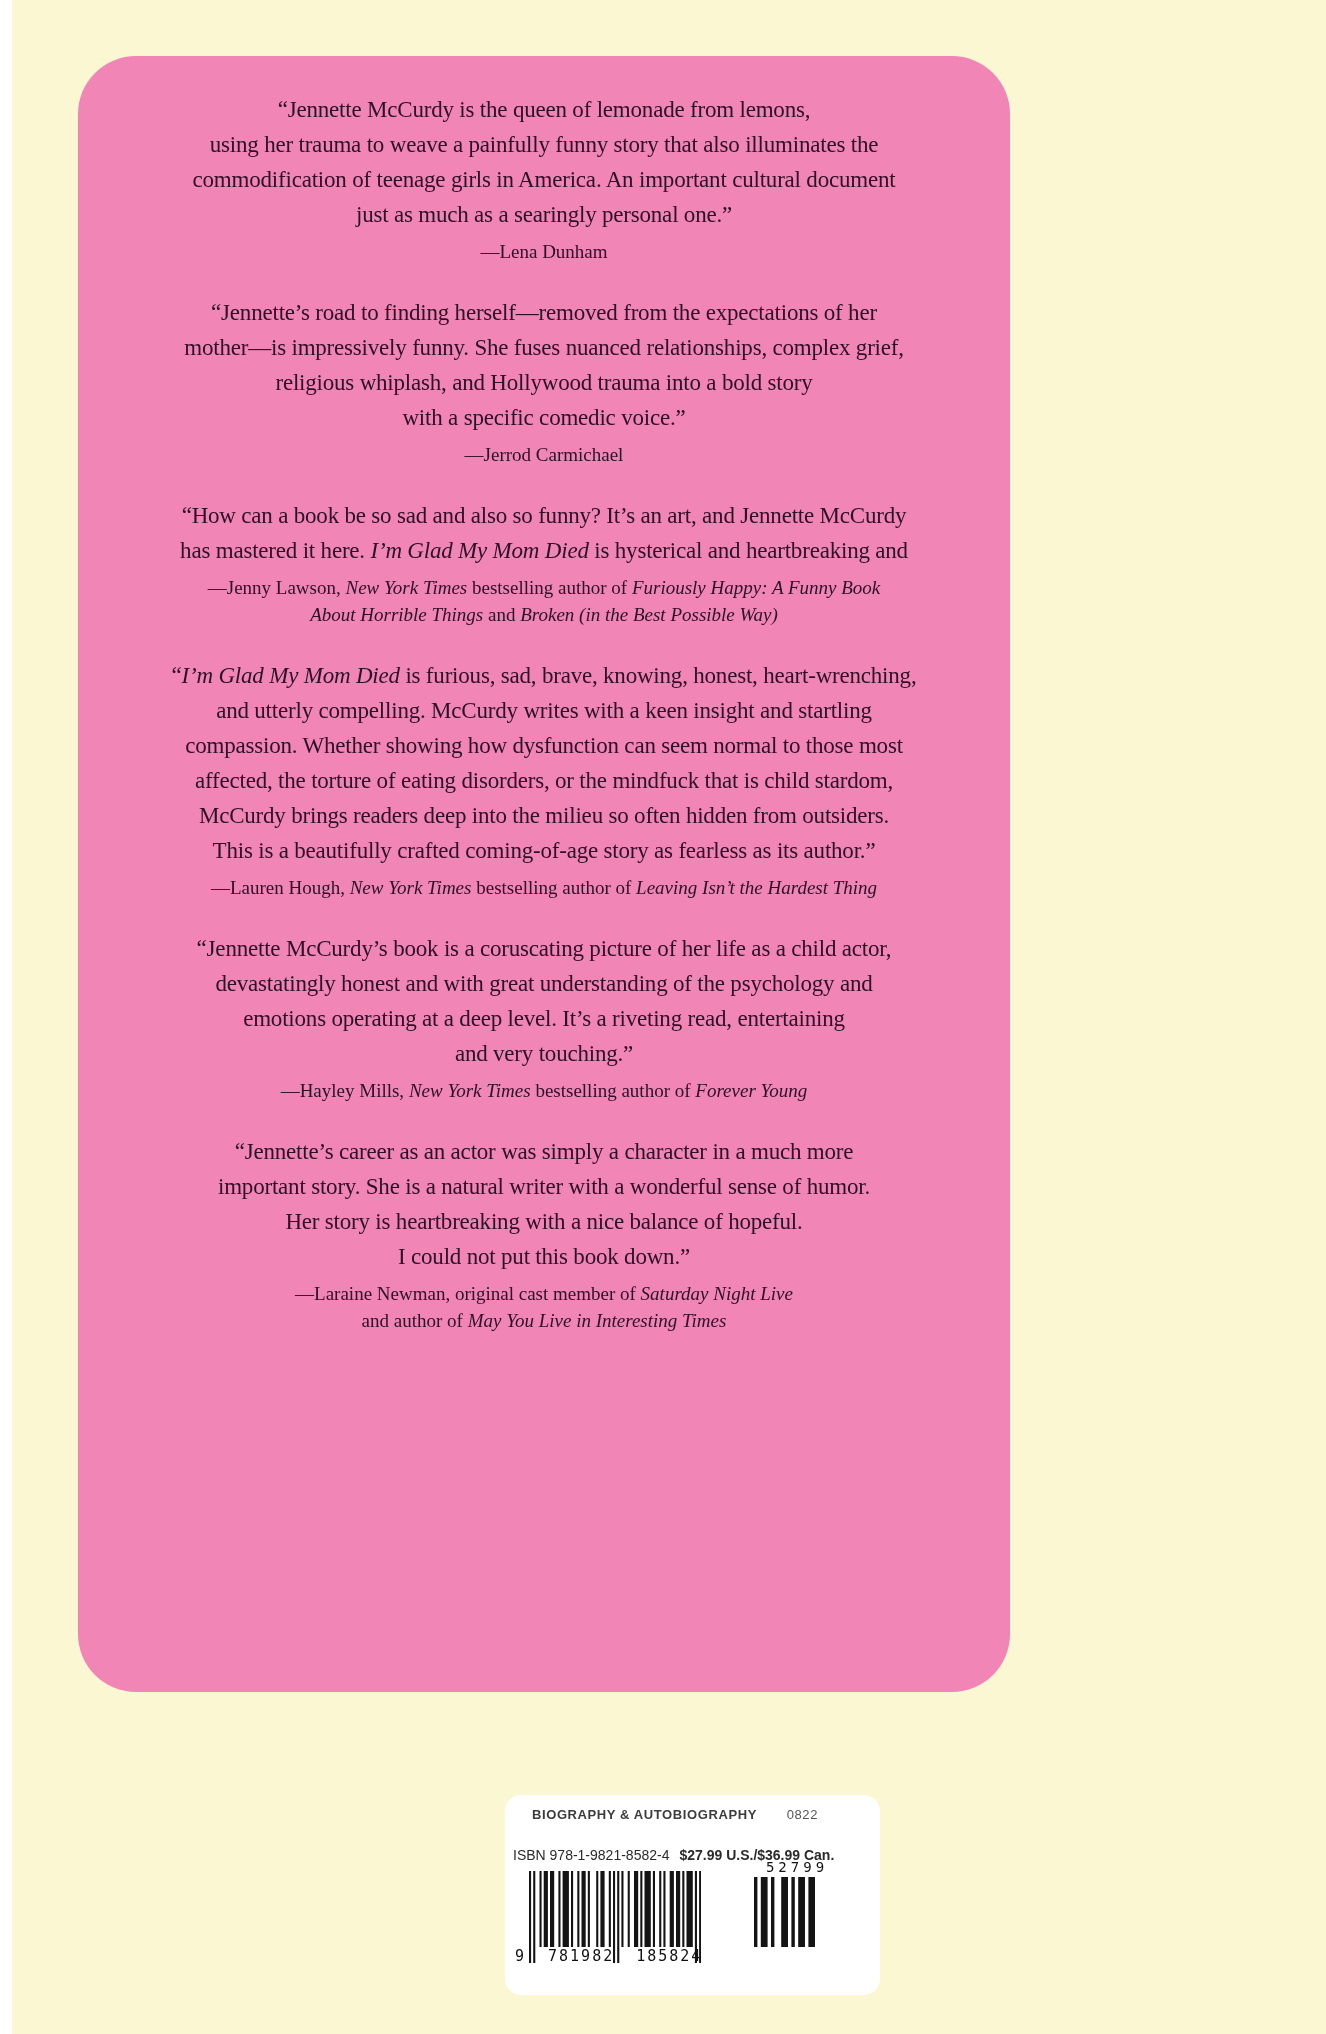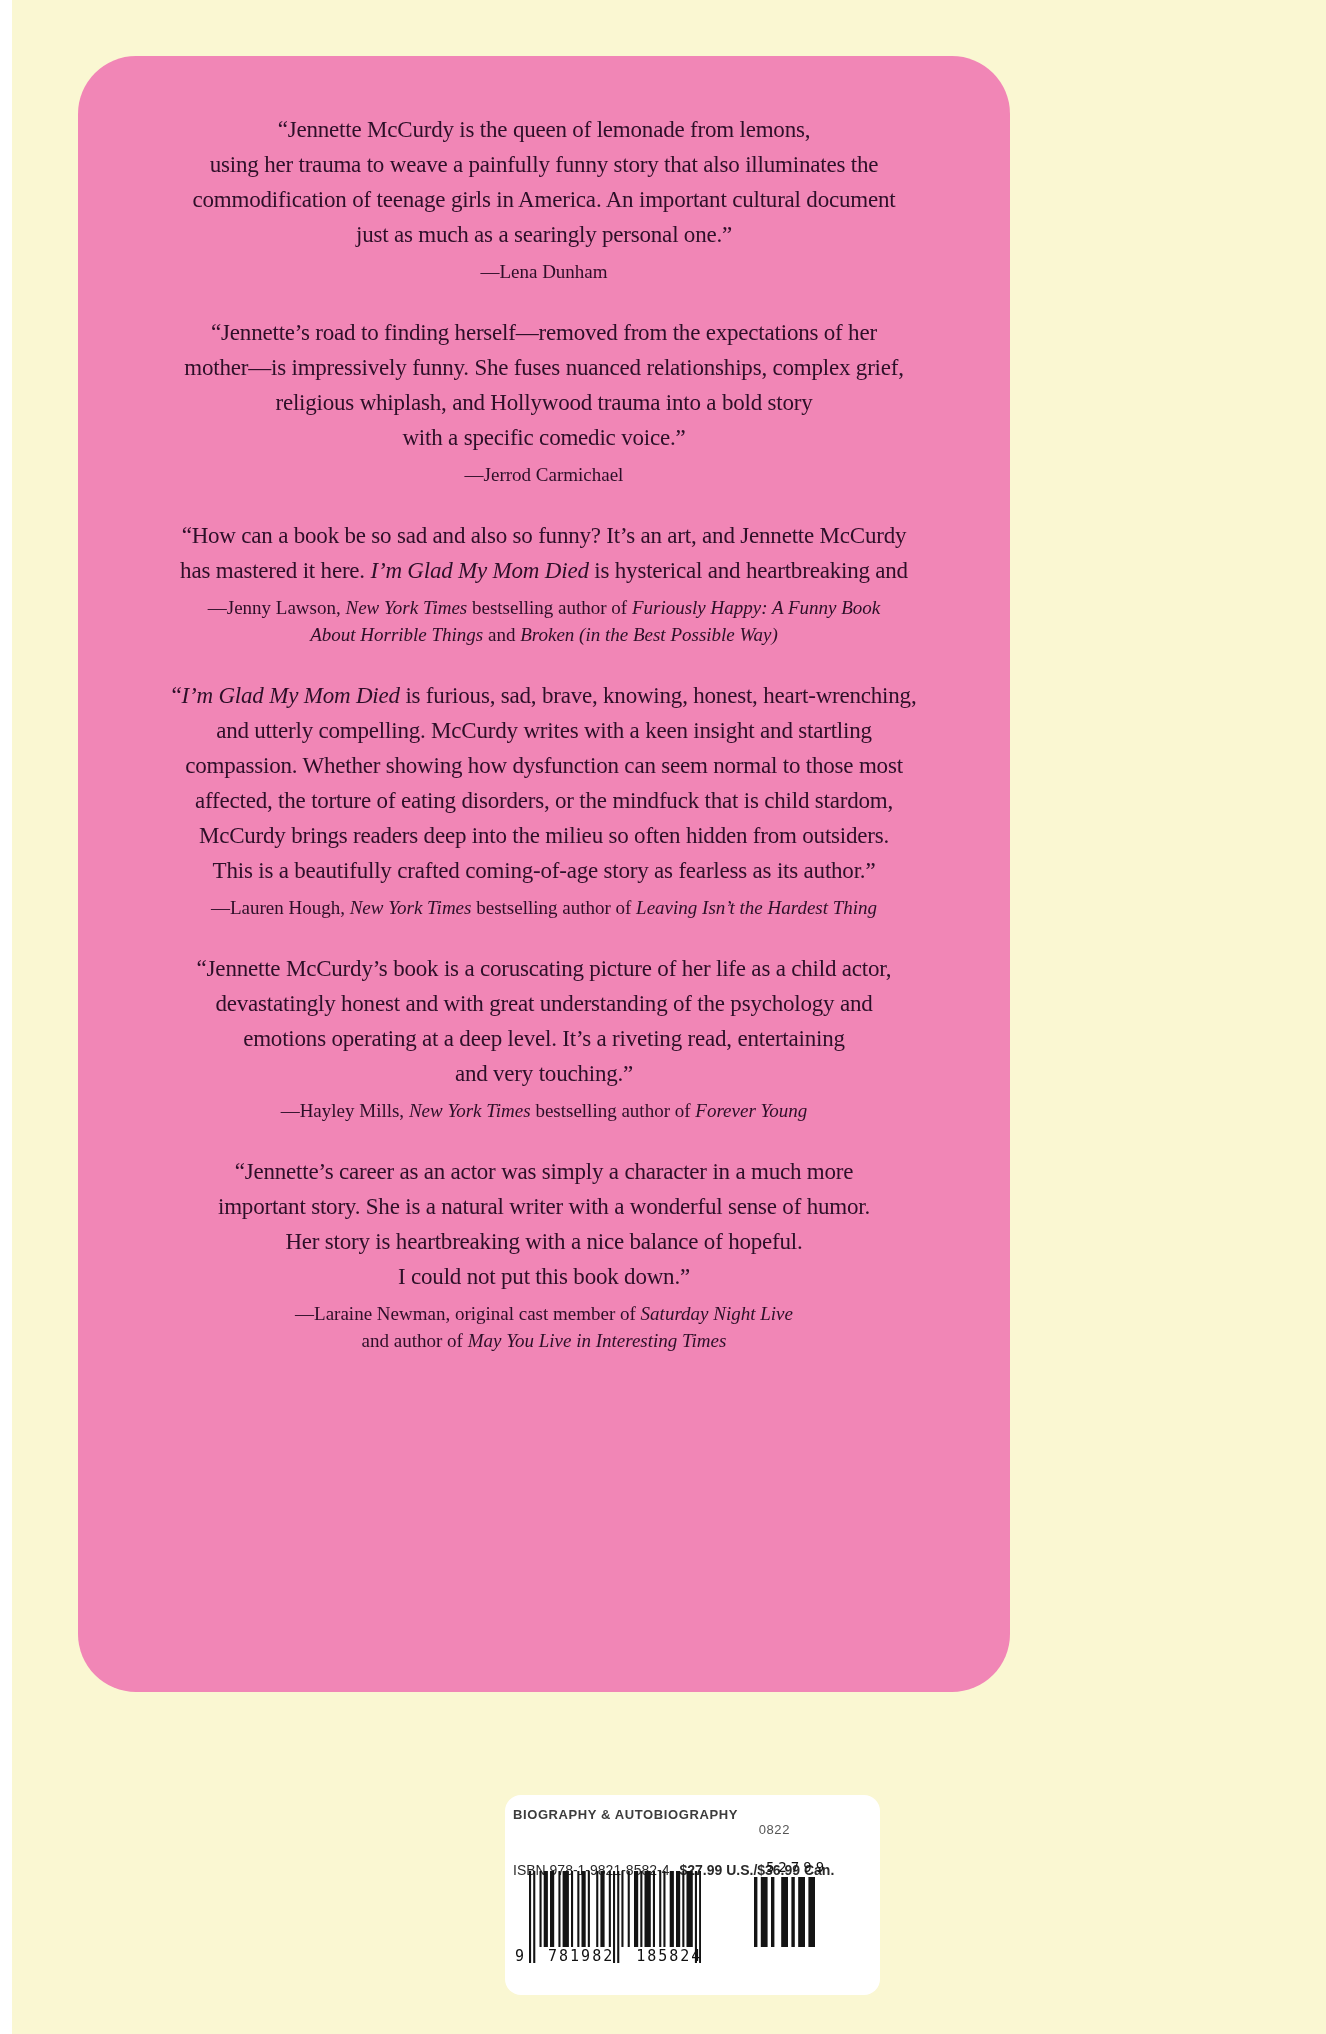--- a/index.html
+++ b/index.html
@@ -15,21 +15,21 @@
     background: #ffffff;
   }
   .panel {
     position: absolute;
     left: 78px; top: 56px;
     width: 932px; height: 1636px;
     background: #f186b6;
     border-radius: 58px;
   }
   .quotes {
-    padding: 56px 12px 0 12px;
+    padding: 36px 12px 0 12px;
     display: flex;
     flex-direction: column;
     gap: 30px;
   }
   .quote {
     text-align: center;
     color: #2d0f28;
   }
   .quote-line {
     font-size: 23px;
@@ -49,28 +49,27 @@
     position: absolute;
     left: 505px; top: 1795px;
     width: 375px; height: 200px;
     background: #ffffff;
     border-radius: 16px;
     color: #222;
     font-family: "Liberation Sans", sans-serif;
   }
   .bb-row1 {
     display: flex;
-    padding: 12px 14px 0 8px;
+    padding: 12px 14px 0 27px;
     font-size: 13px;
     letter-spacing: 0.6px;
     color: #3c3c3c;
     font-weight: 600;
-    flex-direction: column;
-  }
-  .bb-code { margin-left: auto; margin-right: 76px; font-weight: 400; color: #555; }
+  }
+  .bb-code { margin-left: auto; margin-right: 48px; font-weight: 400; color: #555; }
   .bb-row2 {
     display: flex;
     align-items: baseline;
     padding: 5px 14px 0 8px;
     font-size: 14px;
     color: #2a2a2a;
     margin-top: 20px;
   }
   .bb-price { font-weight: 700; margin-left: 10px; }
   .ean-wrap { position: absolute; left: 24px; top: 76px; width: 200px; }

